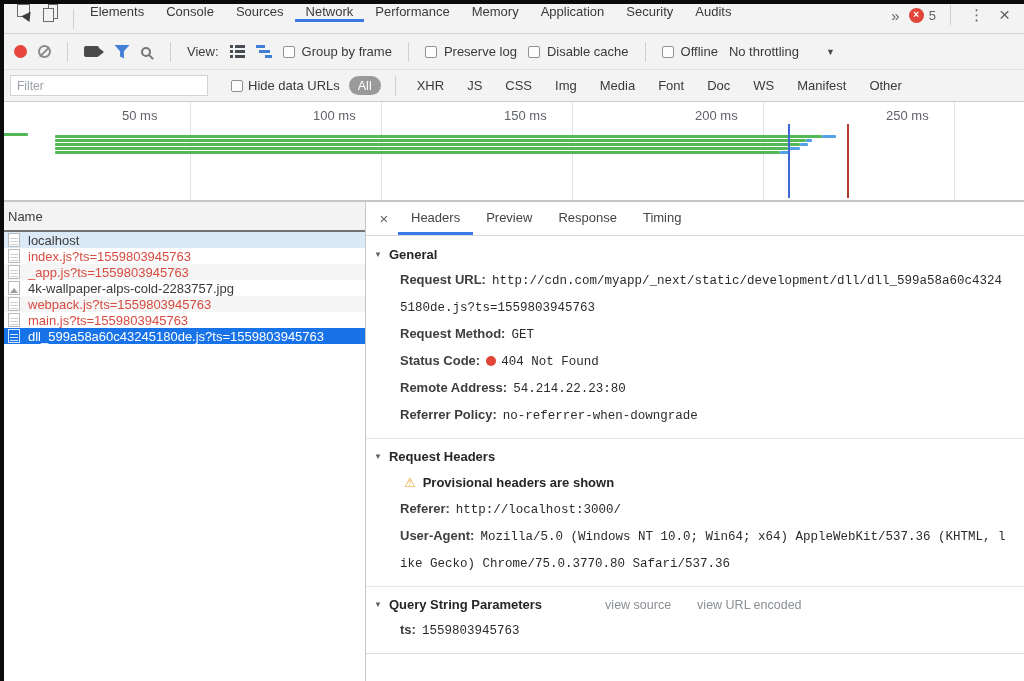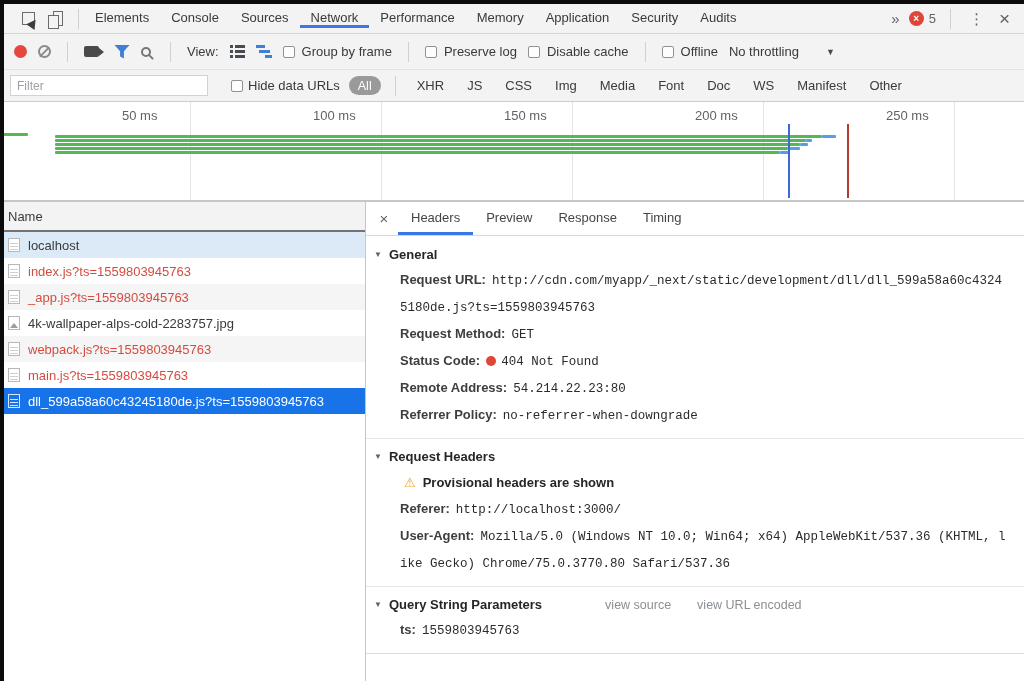--- a/index.html
+++ b/index.html
@@ -5,21 +5,21 @@
   * { box-sizing: border-box; margin: 0; padding: 0; }
   body { font-family: "Liberation Sans", sans-serif; background:#e9e9e9; }
   .frame { position:relative; width:1024px; height:681px; background:#fff; overflow:hidden; }
 
   
   .edge-top { position:absolute; left:0; top:0; width:100%; height:4px; background:#0b0b0b; z-index:60; }
   .edge-left { position:absolute; left:0; top:0; width:4px; height:100%; background:#0b0b0b; z-index:60; }
 
   
   .tabbar { position:absolute; left:0; right:0; top:4px; height:30px; background:#f3f3f3;
-            border-bottom:1px solid #d5d5d5; display:flex; align-items:center; padding-left:13px; }
+            border-bottom:1px solid #d5d5d5; display:flex; align-items:flex-start; padding-left:8px; }
   .ibtn { width:30px; display:flex; align-items:center; justify-content:center; }
   .inspect-box { width:13px; height:13px; border:1.5px solid #6b6b6b; position:relative; }
   .inspect-box::after { content:''; position:absolute; right:-4px; bottom:-4px; width:0; height:0;
             border-left:5px solid transparent; border-right:5px solid transparent; border-bottom:9px solid #3c3c3c;
             transform:rotate(35deg); }
   .device-box { width:10px; height:15px; border:1.5px solid #6b6b6b; position:relative; background:#f3f3f3; }
   .device-box::before { content:''; position:absolute; left:-6px; top:3px; width:9px; height:12px;
             border:1.5px solid #6b6b6b; background:#f3f3f3; }
   .vsep { width:1px; background:#d0d0d0; height:20px; align-self:center; margin:0 5px; }
   .tab { display:flex; align-items:center; padding:0 11px; font-size:13px; color:#3a3a3a;
@@ -84,21 +84,21 @@
   .tbar.green { background:#54b858; }
   .tbar.blue { background:#54a0e8; }
   .tline { position:absolute; top:22px; bottom:2px; width:2px; }
   .tline.blue { background:#3d68d2; }
   .tline.red { background:#b23b30; }
 
   
   .netlist { position:absolute; left:0; top:202px; width:365px; bottom:0; background:#fff; }
   .nl-header { height:30px; background:#f3f3f3; border-bottom:2px solid #737373; display:flex;
                align-items:center; padding-left:8px; font-size:13px; color:#3a3a3a; }
-  .nl-row { height:26px; display:flex; align-items:center; gap:8px; padding-left:8px; font-size:13px;
+  .nl-row { height:16px; display:flex; align-items:center; gap:8px; padding-left:8px; font-size:13px;
             color:#3a3a3a; white-space:nowrap; overflow:hidden; }
   .r-err { color:#d74b3f; }
   .r-hl { background:#dce9f7; }
   .r-stripe { background:#f5f5f5; }
   .r-sel { background:#1973e8; color:#fff; }
   .doc-icon { width:12px; height:14px; border:1px solid #b8b8b8; background-color:#fff; flex:0 0 auto;
       background-image:repeating-linear-gradient(to bottom,transparent 0 2px,#cfcfcf 2px 3px);
       background-size:8px 9px; background-position:1px 2px; background-repeat:no-repeat; }
   .r-sel .doc-icon { border-color:#d9e7fb; background-color:#1973e8;
       background-image:repeating-linear-gradient(to bottom,transparent 0 2px,#d9e7fb 2px 3px); }

